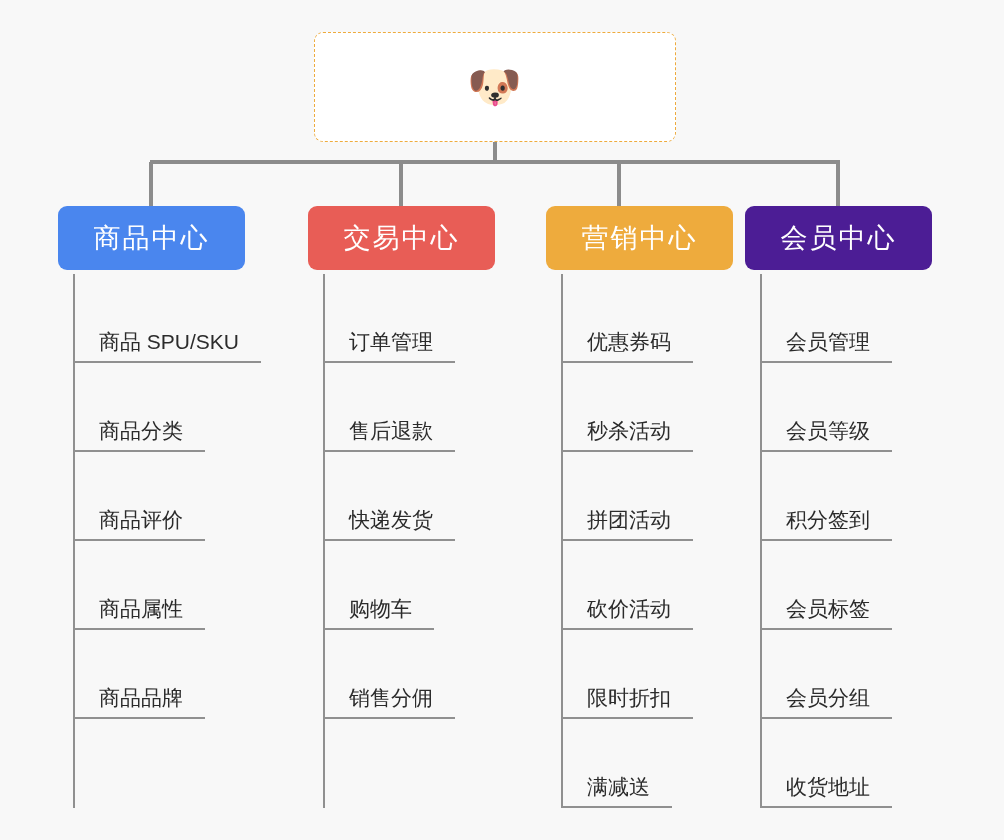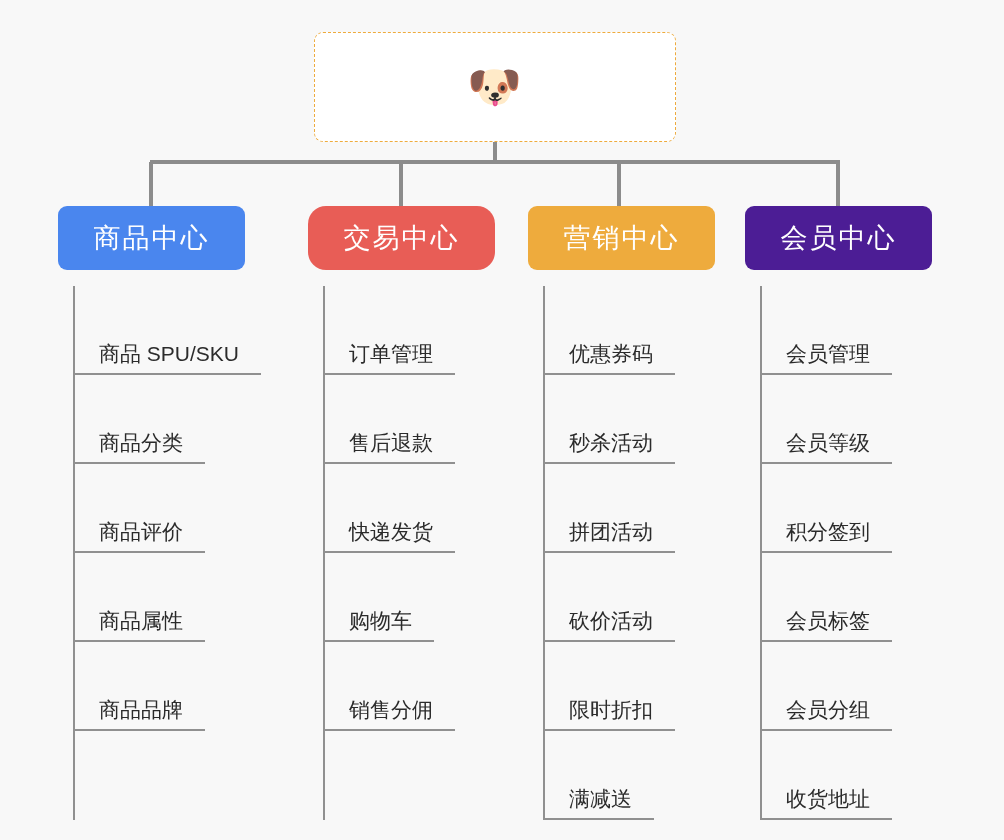--- a/index.html
+++ b/index.html
@@ -72,21 +72,21 @@
   .trunk-drop.d2 { left: 617px; }
   .trunk-drop.d3 { left: 836px; }
 
   
   .branch {
     position: absolute;
     top: 206px;
   }
   .branch.b0 { left: 58px;  }
   .branch.b1 { left: 308px; }
-  .branch.b2 { left: 528px; }
+  .branch.b2 { left: 546px; }
   .branch.b3 { left: 745px; }
 
   .branch-header {
     height: 64px;
     border-radius: 9px;
     display: flex;
     align-items: center;
     justify-content: center;
     color: #ffffff;
     font-size: 27px;
@@ -95,21 +95,21 @@
     padding: 0 30px;
   }
   .branch.b0 .branch-header { width: 187px; }
   .branch.b1 .branch-header { width: 187px; }
   .branch.b2 .branch-header { width: 187px; }
   .branch.b3 .branch-header { width: 187px; }
 
   
   .children {
     position: relative;
-    margin-top: 16px;
+    margin-top: 4px;
     padding-left: 15px;
   }
   .spine {
     position: absolute;
     left: 15px;
     top: 0;
     width: 2px;
     background: #909090;
   }
   .leaf {
@@ -162,21 +162,21 @@
       <div class="leaf">
           <span class="leaf-label">商品属性</span>
         </div>
       <div class="leaf">
           <span class="leaf-label">商品品牌</span>
         </div>
     </div>
   </div>
 
   <div class="branch b1">
-    <div class="branch-header" style="background: rgb(232, 93, 86); border-radius: 18px;">
+    <div class="branch-header" style="background: rgb(232, 93, 86);">
       <span>交易中心</span>
     </div>
     <div class="children">
       <div class="spine" style="height: 534px;"></div>
       <div class="leaf">
           <span class="leaf-label">订单管理</span>
         </div>
       <div class="leaf">
           <span class="leaf-label">售后退款</span>
         </div>

